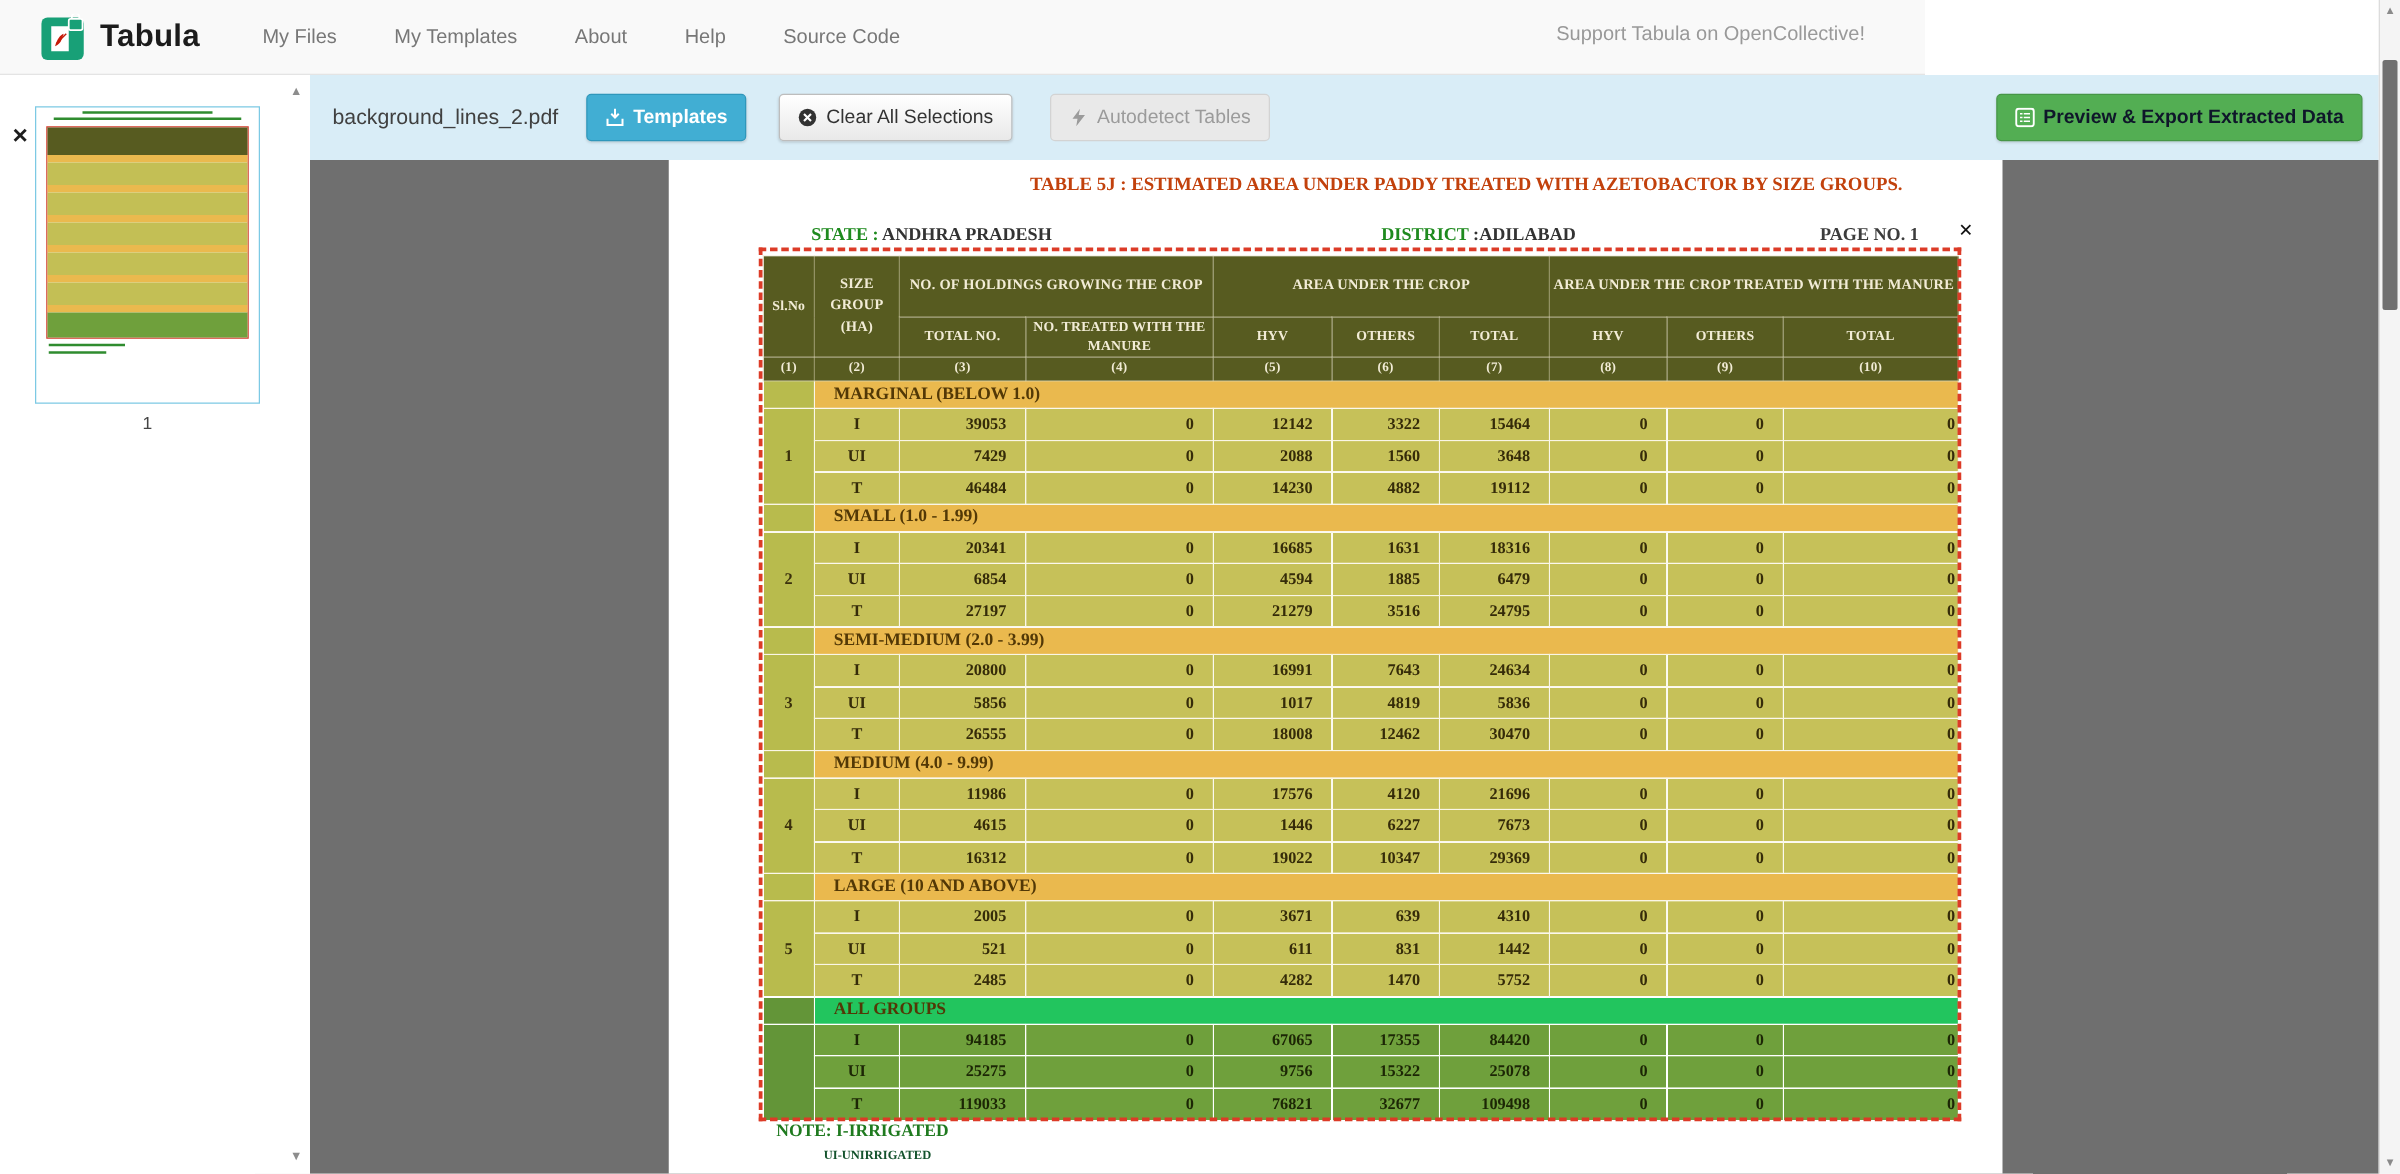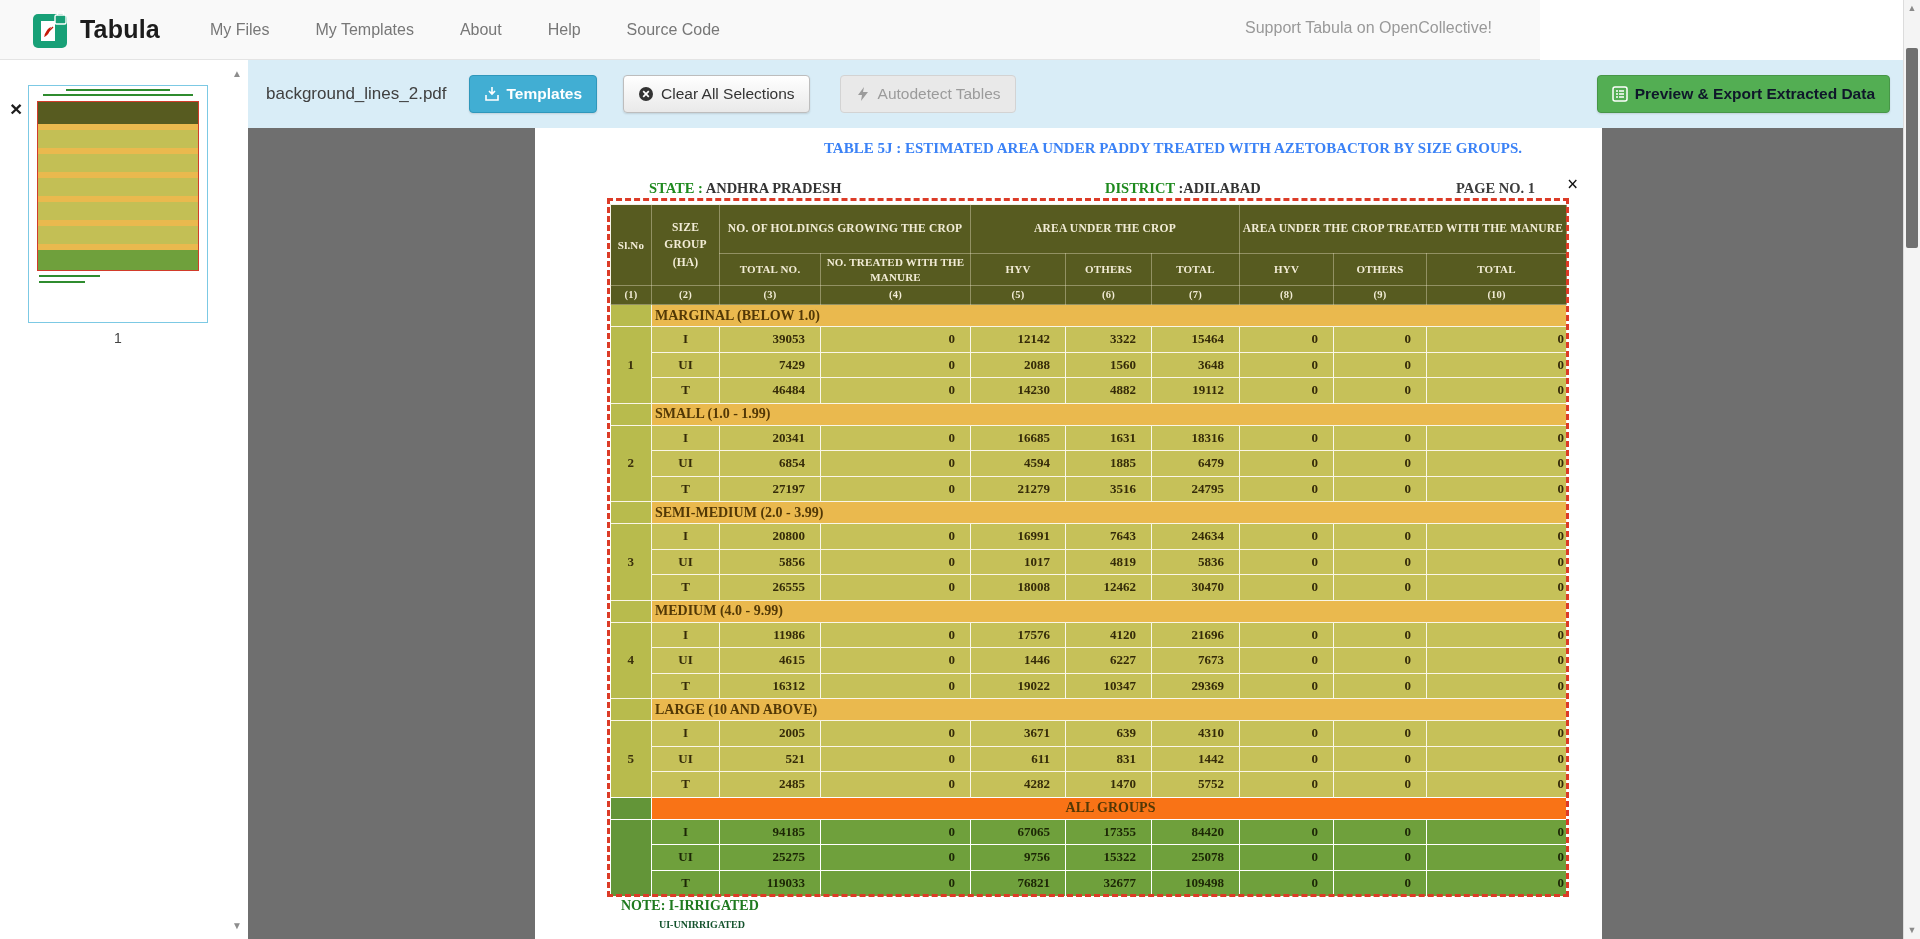--- a/index.html
+++ b/index.html
@@ -45,21 +45,21 @@
                     cursor:default; box-shadow:none;align-items:center; }
   #btn-export { margin-left:auto; margin-right:13px; background:#53ae53; border:1px solid #479647;
                 color:#0f172a; font-weight:bold; }
   .bicon { width:16px; height:16px; flex:0 0 auto; }
 
   
   #docarea { position:absolute; left:248px; top:128px; width:1655px; height:811px; background:#6f6f6f; }
   #page { position:absolute; left:287px; top:0; width:1067px; height:811px; background:#fff;
           font-family:"Liberation Serif", serif; }
   #pdf-title { position:absolute; left:0; top:12px; width:1276px; text-align:center;
-               font-size:15px; font-weight:bold; color:#3b82f6; }
+               font-size:15px; font-weight:bold; color:#c2410c; }
   .hrow { position:absolute; top:52px; font-size:14.5px; font-weight:bold; color:#333; }
   .glabel { color:#1e8a1e; }
   #state-row { left:114px; }
   #district-row { left:570px; }
   #pageno { left:921px; color:#3c3c3c; }
   #sel-close { position:absolute; left:1032px; top:46px; font-size:20px; font-weight:bold;
                color:#111; cursor:pointer; line-height:1; }
   #selection { position:absolute; left:72px; top:70px; width:962px; height:699px;
                border:3px dashed #dc3b27; z-index:5; pointer-events:none; }
   #note1 { position:absolute; left:86px; top:770px; font-size:14px; font-weight:bold; color:#1f7a1f; }
@@ -75,28 +75,28 @@
   #dtable thead tr:nth-child(2){ height:32px;margin-left:44px; }
   #dtable thead tr:nth-child(3){ height:19px; }
   #dtable th.sub { font-size:11px; line-height:1.35; }
   #dtable th.colnum { font-size:10.5px; font-weight:bold; }
   #dtable tbody tr.band-row { height:22px; }
   #dtable tbody tr.data-row { height:25.5px; }
   #dtable tbody td { background:#c6c159; border-right:1px solid rgba(246,240,214,.5);
                      border-top:1px solid rgba(246,240,214,.6); overflow:hidden; }
   #dtable td.slcol { background:#b8bb4d; }
   #dtable td.band  { background:#eab94e; color:#523806; font-weight:bold; font-size:14px;
-                     text-align:left; padding-left:3px; }
+                     text-align:left; padding-left:15px; }
   #dtable td.num { text-align:right; padding-right:15px; font-size:13px; font-weight:bold; color:#352b09; }
   #dtable td.num:last-child { padding-right:2px; }
   #dtable td.rowlab { text-align:center; font-size:13px; font-weight:bold; color:#352b09; }
   #dtable td.slnum { text-align:center; font-size:13px; font-weight:bold; color:#3a300c; vertical-align:middle; }
   #dtable tr.green td { background:#6fa03c; border-color:rgba(255,255,255,.3); color:#1c2605; }
   #dtable tr.green td.slcol { background:#639538; }
-  #dtable tr.green td.band { background:#f97316; color:#523806;text-align:center; }
+  #dtable tr.green td.band { background:#22c55e; color:#523806; }
 
   
   #scrollbar { position:absolute; right:0; top:0; width:17px; height:939px; background:#f4f4f4;
                border-left:1px solid #dcdcdc; }
   #scrollbar .sb-arrow { position:absolute; left:0; width:16px; height:17px; text-align:center;
                          font-size:9px; color:#8a8a8a; line-height:17px; cursor:pointer; }
   #sb-up { top:0; }
   #sb-down { bottom:0; }
   #sb-thumb { position:absolute; left:2px; top:48px; width:12px; height:200px; background:#707070;
               border-radius:2px; cursor:grab; }

